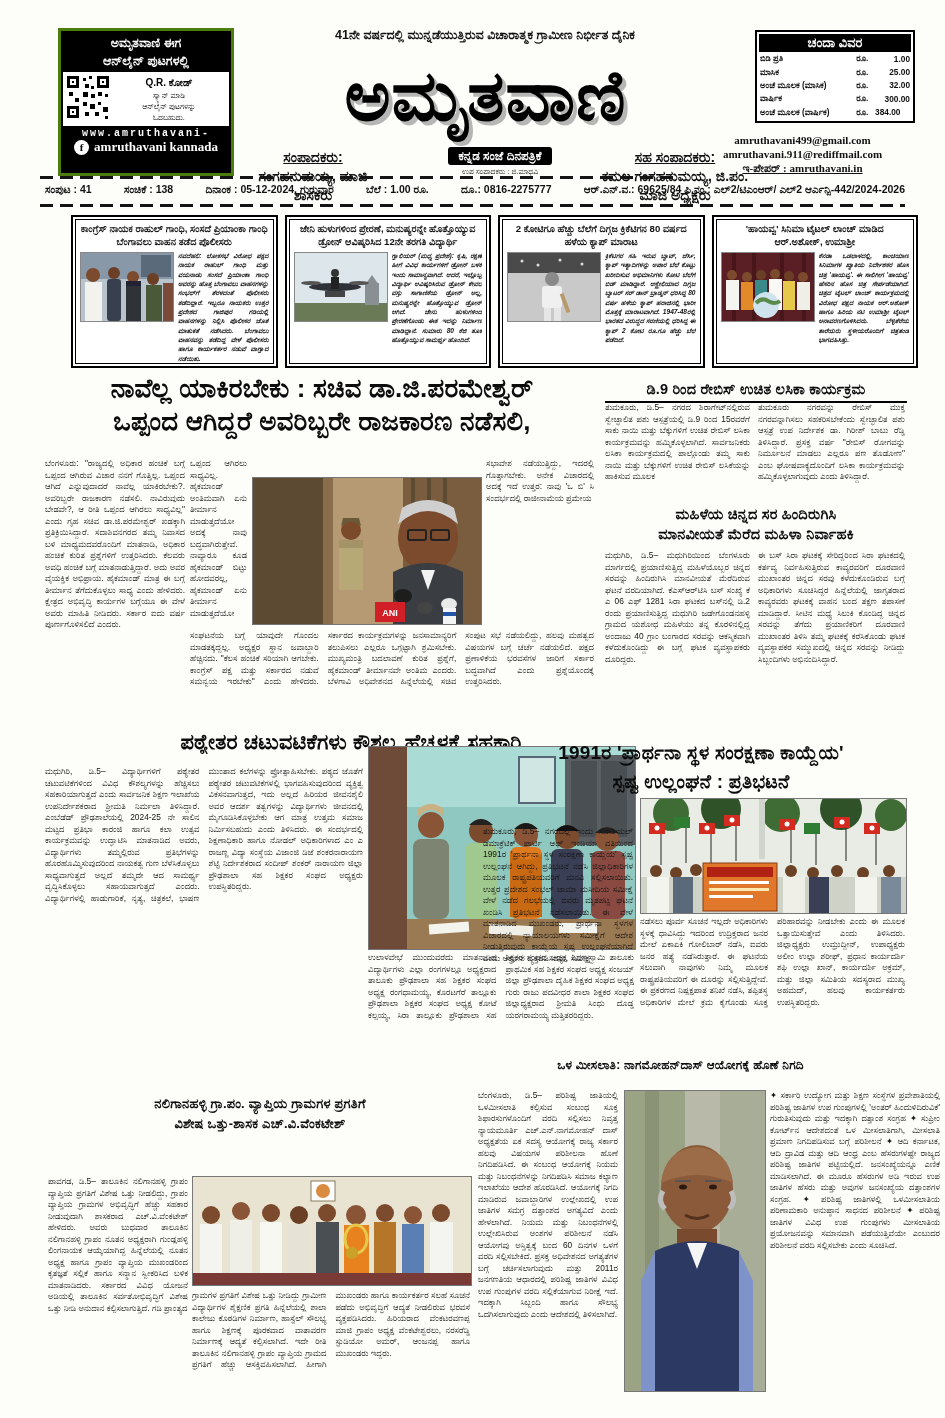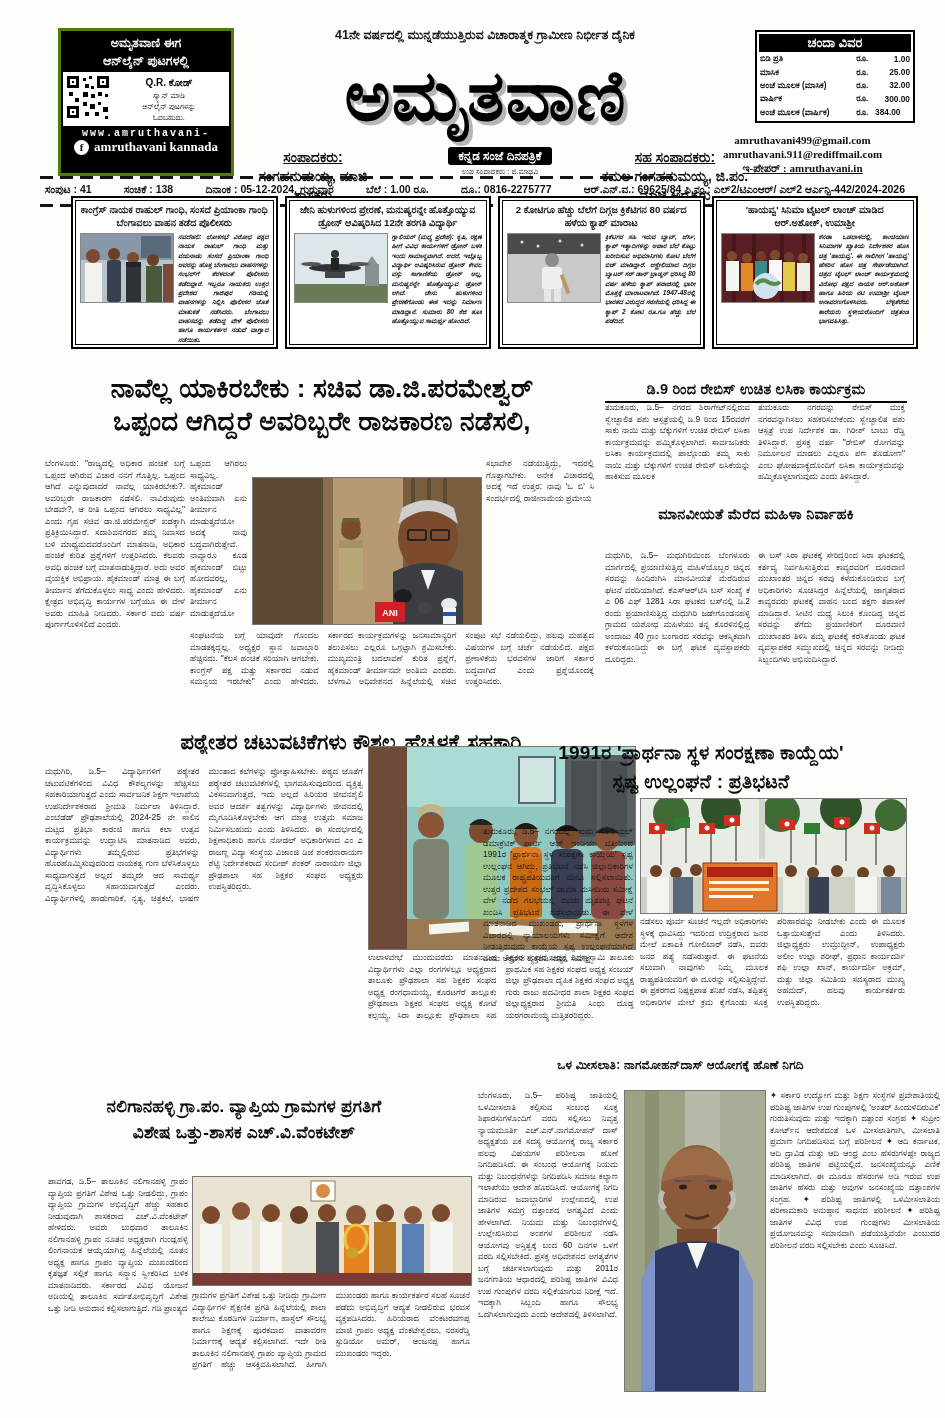--- a/index.html
+++ b/index.html
@@ -32,21 +32,21 @@
   .subbox .ttl{background:#000;color:#fff;font-weight:900;text-align:center;font-size:13px;padding:1px 0;}
   .subbox table{width:100%;border-collapse:collapse;font-size:8.3px;font-weight:700;}
   .subbox td{padding:1.2px 1px;white-space:nowrap;}
   .emails{position:absolute;left:690px;top:134px;width:225px;text-align:center;font-weight:900;font-size:11px;
           line-height:1.25;font-family:"Liberation Serif","DejaVu Serif",serif;}
   .ed{position:absolute;font-size:14px;text-align:center;line-height:1.35;}
   .ed .lab{font-weight:700;text-decoration:underline;}
   .info{position:absolute;left:45px;top:183px;width:860px;display:flex;justify-content:space-between;
         font-weight:700;font-size:10.5px;white-space:nowrap;}
   
-  .strip{position:absolute;left:58px;top:196px;width:847px;height:153px;display:flex;gap:7px;padding-left:13px;}
+  .strip{position:absolute;left:58px;top:215px;width:847px;height:153px;display:flex;gap:7px;padding-left:13px;}
   .tbox{flex:1;border:2px solid #000;padding:2px;background:#fff;}
   .tbox .in{border:1px solid #000;height:100%;box-sizing:border-box;padding:3px 4px;overflow:hidden;}
   .tbox .t{font-weight:900;font-size:9.6px;text-align:center;line-height:1.35;margin-bottom:2px;}
   .tbox .b{font-size:6.6px;line-height:1.42;text-align:justify;font-style:italic;font-weight:600;overflow:hidden;}
   .tbox .ph{float:left;width:92px;height:68px;margin:1px 4px 1px 0;border:1px solid #888;}
 </style>
 </head>
 <body>
 
 <div id="page">
@@ -311,20 +311,21 @@
     </svg>
   </div>
 
   <div class="col cols3" style="left:190px;top:630px;width:404px;height:100px;">ಸಂಘಟನೆಯ ಬಗ್ಗೆ ಯಾವುದೇ ಗೊಂದಲ ಮಾಡತಕ್ಕದ್ದಲ್ಲ. ಅಧ್ಯಕ್ಷರ ಸ್ಥಾನ ಜವಾಬ್ದಾರಿ ಹೆಚ್ಚಿನದು. "ಕೆಲಸ ಹಂಚಿಕೆ ಸರಿಯಾಗಿ ಆಗಬೇಕು. ಕಾಂಗ್ರೆಸ್ ಪಕ್ಷ ಮತ್ತು ಸರ್ಕಾರದ ನಡುವೆ ಸಮನ್ವಯ ಇರಬೇಕು" ಎಂದು ಹೇಳಿದರು. ಸರ್ಕಾರದ ಕಾರ್ಯಕ್ರಮಗಳನ್ನು ಜನಸಾಮಾನ್ಯರಿಗೆ ತಲುಪಿಸಲು ಎಲ್ಲರೂ ಒಗ್ಗಟ್ಟಾಗಿ ಶ್ರಮಿಸಬೇಕು. ಮುಖ್ಯಮಂತ್ರಿ ಬದಲಾವಣೆ ಕುರಿತ ಪ್ರಶ್ನೆಗೆ, ಹೈಕಮಾಂಡ್ ತೀರ್ಮಾನವೇ ಅಂತಿಮ ಎಂದರು. ಬೆಳಗಾವಿ ಅಧಿವೇಶನದ ಹಿನ್ನೆಲೆಯಲ್ಲಿ ಸಚಿವ ಸಂಪುಟ ಸಭೆ ನಡೆಯಲಿದ್ದು, ಹಲವು ಮಹತ್ವದ ವಿಷಯಗಳ ಬಗ್ಗೆ ಚರ್ಚೆ ನಡೆಯಲಿದೆ. ಪಕ್ಷದ ಪ್ರಣಾಳಿಕೆಯ ಭರವಸೆಗಳ ಜಾರಿಗೆ ಸರ್ಕಾರ ಬದ್ಧವಾಗಿದೆ ಎಂದು ಪ್ರಶ್ನೆಯೊಂದಕ್ಕೆ ಉತ್ತರಿಸಿದರು.</div>
 
   <div class="hl" style="left:605px;top:370px;width:302px;font-size:14.5px;border-bottom:2.5px solid #000;padding-bottom:3px;margin-top:11px;">ಡಿ.9 ರಿಂದ ರೇಬಿಸ್ ಉಚಿತ ಲಸಿಕಾ ಕಾರ್ಯಕ್ರಮ</div>
   <div class="col" style="left:605px;top:402px;width:145px;height:98px;">ತುಮಕೂರು, ಡಿ.5– ನಗರದ ಶಿರಾಗೇಟ್‌ನಲ್ಲಿರುವ ಸ್ವೇಚ್ಛಾಲಿತ ಪಶು ಆಸ್ಪತ್ರೆಯಲ್ಲಿ ಡಿ.9 ರಿಂದ 15ರವರೆಗೆ ಸಾಕು ನಾಯಿ ಮತ್ತು ಬೆಕ್ಕುಗಳಿಗೆ ಉಚಿತ ರೇಬಿಸ್ ಲಸಿಕಾ ಕಾರ್ಯಕ್ರಮವನ್ನು ಹಮ್ಮಿಕೊಳ್ಳಲಾಗಿದೆ. ಸಾರ್ವಜನಿಕರು ಲಸಿಕಾ ಕಾರ್ಯಕ್ರಮದಲ್ಲಿ ಪಾಲ್ಗೊಂಡು ತಮ್ಮ ಸಾಕು ನಾಯಿ ಮತ್ತು ಬೆಕ್ಕುಗಳಿಗೆ ಉಚಿತ ರೇಬಿಸ್ ಲಸಿಕೆಯನ್ನು ಹಾಕಿಸುವ ಮೂಲಕ</div>
   <div class="col" style="left:758px;top:402px;width:147px;height:98px;">ತುಮಕೂರು ನಗರವನ್ನು ರೇಬಿಸ್ ಮುಕ್ತ ನಗರವನ್ನಾಗಿಸಲು ಸಹಕರಿಸಬೇಕೆಂದು ಸ್ವೇಚ್ಛಾಲಿತ ಪಶು ಆಸ್ಪತ್ರೆ ಉಪ ನಿರ್ದೇಶಕ ಡಾ. ಗಿರೀಶ್ ಬಾಬು ರೆಡ್ಡಿ ತಿಳಿಸಿದ್ದಾರೆ. ಪ್ರಸಕ್ತ ವರ್ಷ "ರೇಬಿಸ್ ರೋಗವನ್ನು ನಿರ್ಮೂಲನೆ ಮಾಡಲು ಎಲ್ಲರೂ ಪಣ ತೊಡೋಣ" ಎಂಬ ಘೋಷವಾಕ್ಯದೊಂದಿಗೆ ಲಸಿಕಾ ಕಾರ್ಯಕ್ರಮವನ್ನು ಹಮ್ಮಿಕೊಳ್ಳಲಾಗುವುದು ಎಂದು ತಿಳಿಸಿದ್ದಾರೆ.</div>
 
   <div class="hl" style="left:605px;top:504px;width:302px;font-size:14.5px;line-height:1.4;">
+    <div>ಮಹಿಳೆಯ ಚಿನ್ನದ ಸರ ಹಿಂದಿರುಗಿಸಿ</div>
     <div>ಮಾನವೀಯತೆ ಮೆರೆದ ಮಹಿಳಾ ನಿರ್ವಾಹಕಿ</div>
   </div>
   <div class="col" style="left:605px;top:550px;width:145px;height:178px;">ಮಧುಗಿರಿ, ಡಿ.5– ಮಧುಗಿರಿಯಿಂದ ಬೆಂಗಳೂರು ಮಾರ್ಗದಲ್ಲಿ ಪ್ರಯಾಣಿಸುತ್ತಿದ್ದ ಮಹಿಳೆಯೊಬ್ಬರ ಚಿನ್ನದ ಸರವನ್ನು ಹಿಂದಿರುಗಿಸಿ ಮಾನವೀಯತೆ ಮೆರೆದಿರುವ ಘಟನೆ ವರದಿಯಾಗಿದೆ. ಕೆಎಸ್‌ಆರ್‌ಟಿಸಿ ಬಸ್ ಸಂಖ್ಯೆ ಕೆ ಎ 06 ಎಫ್ 1281 ಸಿರಾ ಘಟಕದ ಬಸ್‌ನಲ್ಲಿ ಡಿ.2 ರಂದು ಪ್ರಯಾಣಿಸುತ್ತಿದ್ದ ಮಧುಗಿರಿ ಜಡೇಗೊಂಡನಹಳ್ಳಿ ಗ್ರಾಮದ ಯಶೋಧ ಮಹಿಳೆಯು ತನ್ನ ಕೊರಳಿನಲ್ಲಿದ್ದ ಅಂದಾಜು 40 ಗ್ರಾಂ ಬಂಗಾರದ ಸರವನ್ನು ಆಕಸ್ಮಿಕವಾಗಿ ಕಳೆದುಕೊಂಡಿದ್ದು ಈ ಬಗ್ಗೆ ಘಟಕ ವ್ಯವಸ್ಥಾಪಕರು ದೂರಿದ್ದರು.</div>
   <div class="col" style="left:758px;top:550px;width:147px;height:178px;">ಈ ಬಸ್ ಸಿರಾ ಘಟಕಕ್ಕೆ ಸೇರಿದ್ದರಿಂದ ಸಿರಾ ಘಟಕದಲ್ಲಿ ಕರ್ತವ್ಯ ನಿರ್ವಹಿಸುತ್ತಿರುವ ಕಾವ್ಯರವರಿಗೆ ದೂರವಾಣಿ ಮುಖಾಂತರ ಚಿನ್ನದ ಸರವು ಕಳೆದುಕೊಂಡಿರುವ ಬಗ್ಗೆ ಅಧಿಕಾರಿಗಳು ಸೂಚಿಸಿದ್ದರ ಹಿನ್ನೆಲೆಯಲ್ಲಿ ಜಾಗೃತರಾದ ಕಾವ್ಯರವರು ಘಟಕಕ್ಕೆ ವಾಹನ ಬಂದ ತಕ್ಷಣ ತಪಾಸಣೆ ಮಾಡಿದ್ದಾರೆ. ಸೀಟಿನ ಮಧ್ಯೆ ಸಿಲುಕಿ ಕೊಂಡಿದ್ದ ಚಿನ್ನದ ಸರವನ್ನು ತೆಗೆದು ಪ್ರಯಾಣಿಕರಿಗೆ ದೂರವಾಣಿ ಮುಖಾಂತರ ತಿಳಿಸಿ ತಮ್ಮ ಘಟಕಕ್ಕೆ ಕರೆಸಿಕೊಂಡು ಘಟಕ ವ್ಯವಸ್ಥಾಪಕರ ಸಮ್ಮುಖದಲ್ಲಿ ಚಿನ್ನದ ಸರವನ್ನು ನೀಡಿದ್ದು ಸಿಬ್ಬಂದಿಗಳು ಅಭಿನಂದಿಸಿದ್ದಾರೆ.</div>
 
   <div class="hl" style="left:42px;top:730px;width:618px;font-size:21px;">ಪಠ್ಯೇತರ ಚಟುವಟಿಕೆಗಳು ಕೌಶಲ್ಯ ಹೆಚ್ಚಳಕ್ಕೆ ಸಹಕಾರಿ</div>
   <div class="col cols2" style="left:45px;top:766px;width:318px;height:324px;">ಮಧುಗಿರಿ, ಡಿ.5– ವಿದ್ಯಾರ್ಥಿಗಳಿಗೆ ಪಠ್ಯೇತರ ಚಟುವಟಿಕೆಗಳಿಂದ ವಿವಿಧ ಕೌಶಲ್ಯಗಳನ್ನು ಹೆಚ್ಚಿಸಲು ಸಹಕಾರಿಯಾಗುತ್ತದೆ ಎಂದು ಸಾರ್ವಜನಿಕ ಶಿಕ್ಷಣ ಇಲಾಖೆಯ ಉಪನಿರ್ದೇಶಕರಾದ ಶ್ರೀಮತಿ ನಿರ್ಮಲಾ ತಿಳಿಸಿದ್ದಾರೆ. ಎಂಬೆಡೆಡ್ ಪ್ರೌಢಶಾಲೆಯಲ್ಲಿ 2024-25 ನೇ ಸಾಲಿನ ಮಟ್ಟದ ಪ್ರತಿಭಾ ಕಾರಂಜಿ ಹಾಗೂ ಕಲಾ ಉತ್ಸವ ಕಾರ್ಯಕ್ರಮವನ್ನು ಉದ್ಘಾಟಿಸಿ ಮಾತನಾಡಿದ ಅವರು, ವಿದ್ಯಾರ್ಥಿಗಳು ತಮ್ಮಲ್ಲಿರುವ ಪ್ರತಿಭೆಗಳನ್ನು ಹೊರಹೊಮ್ಮಿಸುವುದರಿಂದ ನಾಯಕತ್ವ ಗುಣ ಬೆಳೆಸಿಕೊಳ್ಳಲು ಸಾಧ್ಯವಾಗುತ್ತದೆ ಅಲ್ಲದೆ ತಮ್ಮದೇ ಆದ ಸಾಮರ್ಥ್ಯ ವೃದ್ಧಿಸಿಕೊಳ್ಳಲು ಸಹಾಯವಾಗುತ್ತದೆ ಎಂದರು. ವಿದ್ಯಾರ್ಥಿಗಳಲ್ಲಿ ಹಾಡುಗಾರಿಕೆ, ನೃತ್ಯ, ಚಿತ್ರಕಲೆ, ಭಾಷಣ ಮುಂತಾದ ಕಲೆಗಳನ್ನು ಪ್ರೋತ್ಸಾಹಿಸಬೇಕು. ಪಠ್ಯದ ಜೊತೆಗೆ ಪಠ್ಯೇತರ ಚಟುವಟಿಕೆಗಳಲ್ಲಿ ಭಾಗವಹಿಸುವುದರಿಂದ ವ್ಯಕ್ತಿತ್ವ ವಿಕಸನವಾಗುತ್ತದೆ, ಇದು ಅಲ್ಲದೆ ಹಿರಿಯರ ಜೀವನಶೈಲಿ ಅವರ ಆದರ್ಶ ತತ್ವಗಳನ್ನು ವಿದ್ಯಾರ್ಥಿಗಳು ಜೀವನದಲ್ಲಿ ಮೈಗೂಡಿಸಿಕೊಳ್ಳಬೇಕು ಆಗ ಮಾತ್ರ ಉತ್ತಮ ಸಮಾಜ ನಿರ್ಮಿಸಬಹುದು ಎಂದು ತಿಳಿಸಿದರು. ಈ ಸಂದರ್ಭದಲ್ಲಿ ಶಿಕ್ಷಣಾಧಿಕಾರಿ ಹಾಗೂ ನೋಡಲ್ ಅಧಿಕಾರಿಗಳಾದ ಎಂ ಎ ರಾಜಣ್ಣ ವಿದ್ಯಾ ಸಂಸ್ಥೆಯ ವಿಜಾಂಜಿ ಡಿಜೆ ಶಂಕರನಾರಾಯಣ ಶೆಟ್ಟಿ ನಿರ್ದೇಶಕರಾದ ಸಂದೀಪ್ ಶಂಕರ್ ನಾರಾಯಣ ಜಿಲ್ಲಾ ಪ್ರೌಢಶಾಲಾ ಸಹ ಶಿಕ್ಷಕರ ಸಂಘದ ಅಧ್ಯಕ್ಷರು ಉಪಸ್ಥಿತರಿದ್ದರು.</div>
 
   <div class="photo" style="left:368px;top:746px;width:266px;height:202px;">
     <svg width="266" height="202" viewBox="0 0 266 202">
@@ -421,21 +422,21 @@
         <rect x="240" y="78" width="20" height="36" fill="#7a8a9a"></rect>
       <rect x="62" y="64" width="74" height="48" fill="#e0772a" stroke="#8a3a10"></rect>
       <rect x="66" y="68" width="66" height="10" fill="#b22214"></rect>
       <rect x="68" y="82" width="60" height="3" fill="#fff"></rect>
         <rect x="68" y="89" width="60" height="3" fill="#ffe9b0"></rect>
         <rect x="68" y="96" width="44" height="3" fill="#fff"></rect>
     </svg>
   </div>
   <div class="col cols2" style="left:640px;top:916px;width:265px;height:174px;">ನಡೆಸಲು ಪೂರ್ವ ಸೂಚನೆ ಇಲ್ಲದೇ ಅಧಿಕಾರಿಗಳು ಸ್ಥಳಕ್ಕೆ ಧಾವಿಸಿದ್ದು ಇದರಿಂದ ಉದ್ರಿಕ್ತರಾದ ಜನರ ಮೇಲೆ ಏಕಾಏಕಿ ಗೋಲಿಬಾರ್ ನಡೆಸಿ, ಐವರು ಜನರ ಹತ್ಯೆ ನಡೆಸಿರುತ್ತಾರೆ. ಈ ಘಟನೆಯ ಸಲುವಾಗಿ ನಾವುಗಳು ನಿಮ್ಮ ಮೂಲಕ ರಾಷ್ಟ್ರಪತಿಯವರಿಗೆ ಈ ದೂರನ್ನು ಸಲ್ಲಿಸುತ್ತಿದ್ದೇವೆ. ಈ ಪ್ರಕರಣದ ನಿಷ್ಪಕ್ಷಪಾತ ತನಿಖೆ ನಡೆಸಿ, ತಪ್ಪಿತಸ್ಥ ಅಧಿಕಾರಿಗಳ ಮೇಲೆ ಕ್ರಮ ಕೈಗೊಂಡು ಸೂಕ್ತ ಪರಿಹಾರವನ್ನು ನೀಡಬೇಕು ಎಂದು ಈ ಮೂಲಕ ಒತ್ತಾಯಿಸುತ್ತೇವೆ ಎಂದು ತಿಳಿಸಿದರು. ಜಿಲ್ಲಾಧ್ಯಕ್ಷರು ಉಮ್ರುದ್ದೀನ್, ಉಪಾಧ್ಯಕ್ಷರು ಅಲೀಂ ಉಲ್ಲಾ ಶರೀಫ್, ಪ್ರಧಾನ ಕಾರ್ಯದರ್ಶಿ ಶಫಿ ಉಲ್ಲಾ ಖಾನ್, ಕಾರ್ಯದರ್ಶಿ ಅಕ್ರಮ್, ಮತ್ತು ಜಿಲ್ಲಾ ಸಮಿತಿಯ ಸದಸ್ಯರಾದ ಮುಖ್ಯ ಅಹಮದ್, ಹಲವು ಕಾರ್ಯಕರ್ತರು ಉಪಸ್ಥಿತರಿದ್ದರು.</div>
 
-  <div class="hl" style="left:28px;top:1094px;width:432px;font-size:17px;line-height:1.55;">
+  <div class="hl" style="left:44px;top:1094px;width:432px;font-size:13px;line-height:1.55;">
     <div>ನಲಿಗಾನಹಳ್ಳಿ ಗ್ರಾ.ಪಂ. ವ್ಯಾಪ್ತಿಯ ಗ್ರಾಮಗಳ ಪ್ರಗತಿಗೆ</div>
     <div>ವಿಶೇಷ ಒತ್ತು-ಶಾಸಕ ಎಚ್.ವಿ.ವೆಂಕಟೇಶ್</div>
   </div>
   <div class="col" style="left:48px;top:1176px;width:140px;height:236px;">ಪಾವಗಡ, ಡಿ.5– ತಾಲೂಕಿನ ನಲಿಗಾನಹಳ್ಳಿ ಗ್ರಾಪಂ ವ್ಯಾಪ್ತಿಯ ಪ್ರಗತಿಗೆ ವಿಶೇಷ ಒತ್ತು ನೀಡಲಿದ್ದು, ಗ್ರಾಪಂ ವ್ಯಾಪ್ತಿಯ ಗ್ರಾಮಗಳ ಅಭಿವೃದ್ಧಿಗೆ ಹೆಚ್ಚು ಸಹಕಾರ ನೀಡುವುದಾಗಿ ಶಾಸಕರಾದ ಎಚ್.ವಿ.ವೆಂಕಟೇಶ್ ಹೇಳಿದರು. ಅವರು ಬುಧವಾರ ತಾಲೂಕಿನ ನಲಿಗಾನಹಳ್ಳಿ ಗ್ರಾಪಂ ನೂತನ ಅಧ್ಯಕ್ಷರಾಗಿ ಗುಂಡ್ಲಹಳ್ಳಿ ಲಿಂಗನಾಯಕ ಆಯ್ಕೆಯಾಗಿದ್ದ ಹಿನ್ನೆಲೆಯಲ್ಲಿ ನೂತನ ಅಧ್ಯಕ್ಷ ಹಾಗೂ ಗ್ರಾಪಂ ವ್ಯಾಪ್ತಿಯ ಮುಖಂಡರಿಂದ ಕೃತಜ್ಞತೆ ಸಲ್ಲಿಕೆ ಹಾಗೂ ಸನ್ಮಾನ ಸ್ವೀಕರಿಸಿದ ಬಳಿಕ ಮಾತನಾಡಿದರು. ಸರ್ಕಾರದ ವಿವಿಧ ಯೋಜನೆ ಅಡಿಯಲ್ಲಿ ತಾಲೂಕಿನ ಸರ್ವತೋಭಿವೃದ್ಧಿಗೆ ವಿಶೇಷ ಒತ್ತು ನೀಡಿ ಅನುದಾನ ಕಲ್ಪಿಸಲಾಗುತ್ತಿದೆ. ಗಡಿ ಪ್ರಾಂತ್ಯದ</div>
 
   <div class="photo" style="left:192px;top:1176px;width:278px;height:108px;">
     <svg width="278" height="108" viewBox="0 0 278 108">
       <rect width="278" height="108" fill="#e9e4d2"></rect>
       <rect x="118" y="4" width="24" height="20" fill="#fff" stroke="#8a7a5a"></rect>
         <circle cx="130" cy="14" r="7" fill="#d98c3f"></circle>

